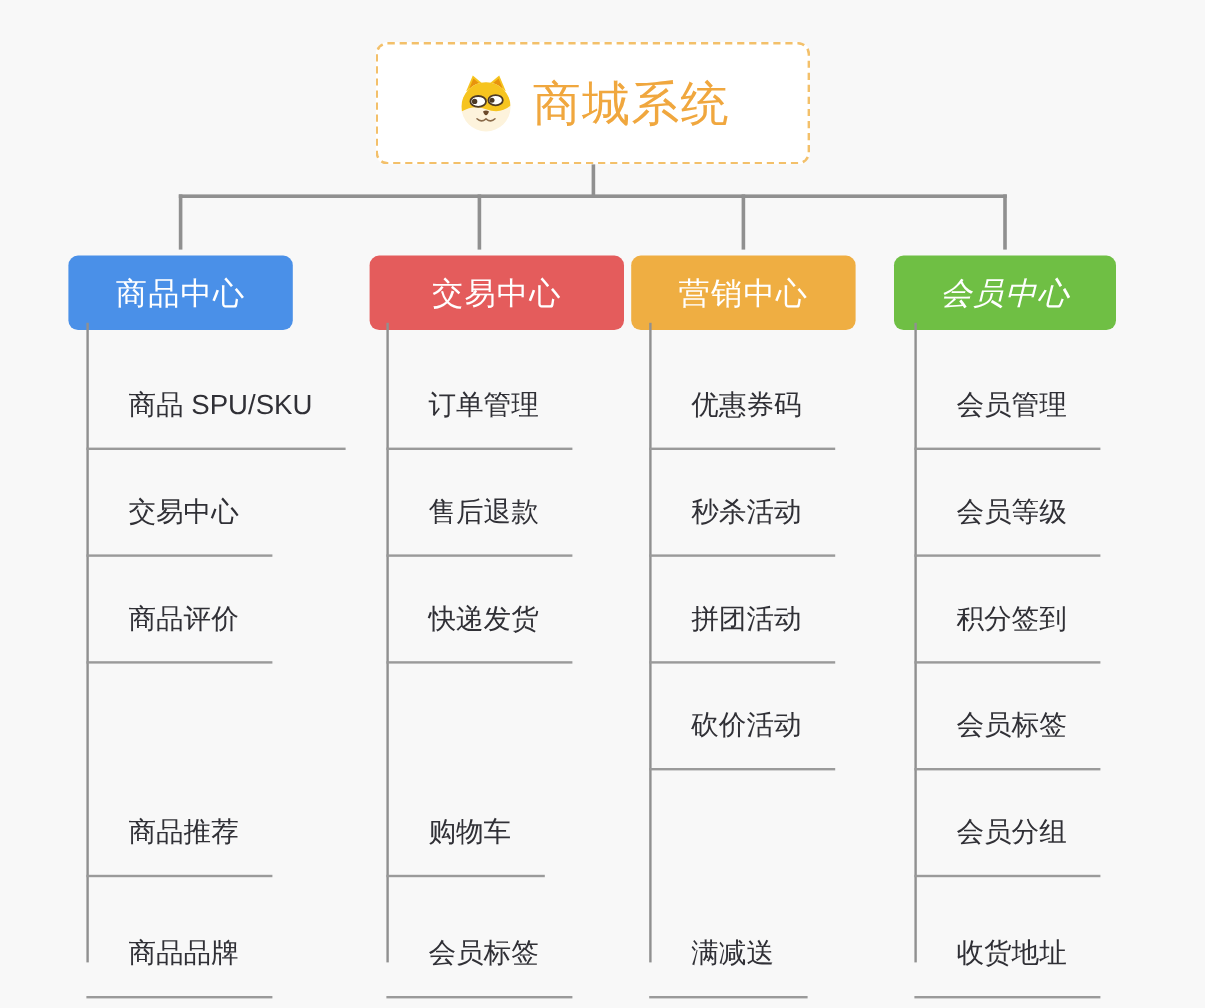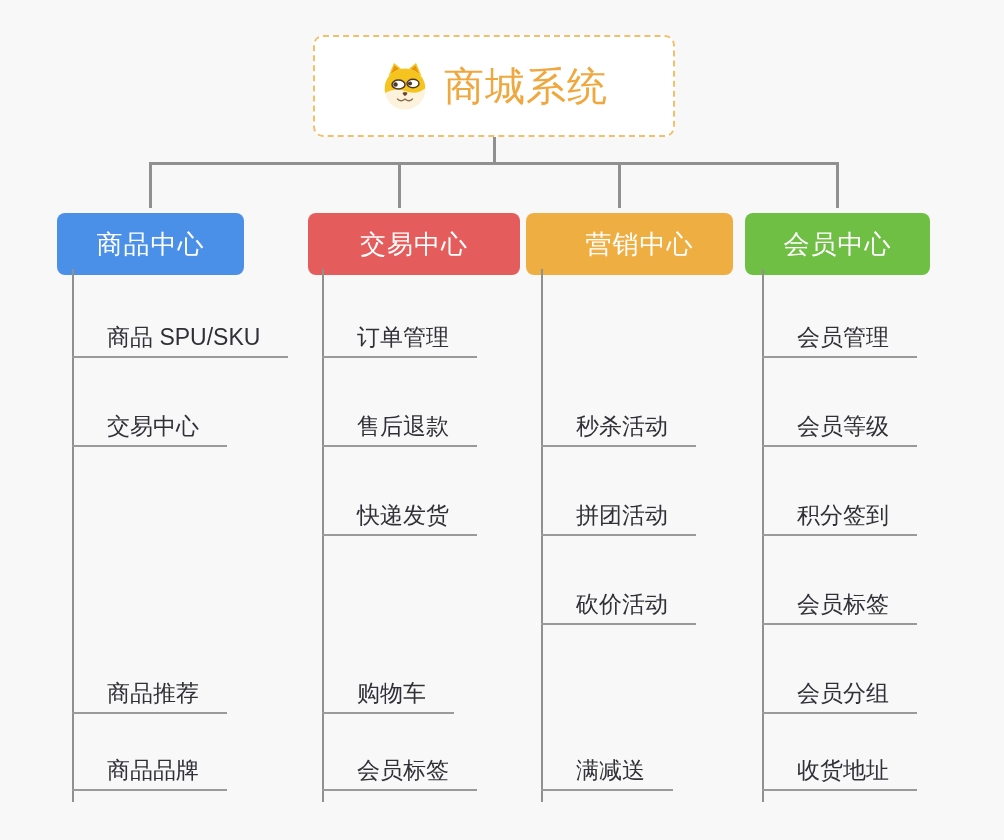--- a/index.html
+++ b/index.html
@@ -25,24 +25,24 @@
   }
 
   
   .spine{position:absolute;top:269px;height:533px;width:2px;background:#909090;}
 
   
   .leaf{
     position:absolute;height:38px;box-sizing:content-box;
     border-bottom:2px solid #9a9a9a;
     display:flex;align-items:flex-end;
-    padding:0 28px 3px 35px;
+    padding:0 28px 20px 35px;
     font-size:23px;color:#303036;white-space:nowrap;
   }
-  .r0{top:315px}.r1{top:404px}.r2{top:493px}.r3{top:582px}.r4{top:671px}.r5{top:748px}
+  .r0{top:315px}.r1{top:404px}.r2{top:493px}.r3{top:582px}.r4{top:671px}.r5{top:772px}
   .c0{left:72px}.c1{left:322px}.c2{left:541px}.c3{left:762px}
 </style>
 </head>
 <body>
 
 <div class="canvas">
 
   <div class="root-node">
     <svg width="50" height="50" viewBox="0 0 100 100">
       <defs>
@@ -77,43 +77,45 @@
   <div class="line" style="left:398px;top:162px;width:3px;height:46px;"></div>
   <div class="line" style="left:618px;top:162px;width:3px;height:46px;"></div>
   <div class="line" style="left:836px;top:162px;width:3px;height:46px;"></div>
 
   <div class="branch-node" style="left: 57px; width: 187px; background: rgb(74, 144, 232);">
     <span>商品中心</span>
   </div>
   <div class="branch-node" style="left: 308px; width: 212px; background: rgb(228, 92, 92);">
     <span>交易中心</span>
   </div>
-  <div class="branch-node" style="left: 526px; width: 187px; background: rgb(239, 174, 66); padding-left: 20px;">
+  <div class="branch-node" style="left: 526px; width: 187px; background: rgb(239, 174, 66);">
     <span>营销中心</span>
   </div>
-  <div class="branch-node" style="left: 745px; width: 185px; background: rgb(111, 191, 68);">
+  <div class="branch-node" style="left: 745px; width: 185px; background: rgb(111, 191, 68); font-style: italic;">
     <span>会员中心</span>
   </div>
 
   <div class="spine" style="left:72px;"></div>
   <div class="spine" style="left:322px;"></div>
   <div class="spine" style="left:541px;"></div>
   <div class="spine" style="left:762px;"></div>
 
   <div class="leaf c0 r0">商品 SPU/SKU</div>
   <div class="leaf c0 r1">交易中心</div>
+  <div class="leaf c0 r2">商品评价</div>
   <div class="leaf c0 r4">商品推荐</div>
   <div class="leaf c0 r5">商品品牌</div>
 
   <div class="leaf c1 r0">订单管理</div>
   <div class="leaf c1 r1">售后退款</div>
   <div class="leaf c1 r2">快递发货</div>
   <div class="leaf c1 r4">购物车</div>
   <div class="leaf c1 r5">会员标签</div>
 
+  <div class="leaf c2 r0">优惠券码</div>
   <div class="leaf c2 r1">秒杀活动</div>
   <div class="leaf c2 r3">砍价活动</div>
   <div class="leaf c2 r2">拼团活动</div>
   <div class="leaf c2 r5">满减送</div>
 
   <div class="leaf c3 r0">会员管理</div>
   <div class="leaf c3 r1">会员等级</div>
   <div class="leaf c3 r2">积分签到</div>
   <div class="leaf c3 r3">会员标签</div>
   <div class="leaf c3 r4">会员分组</div>

